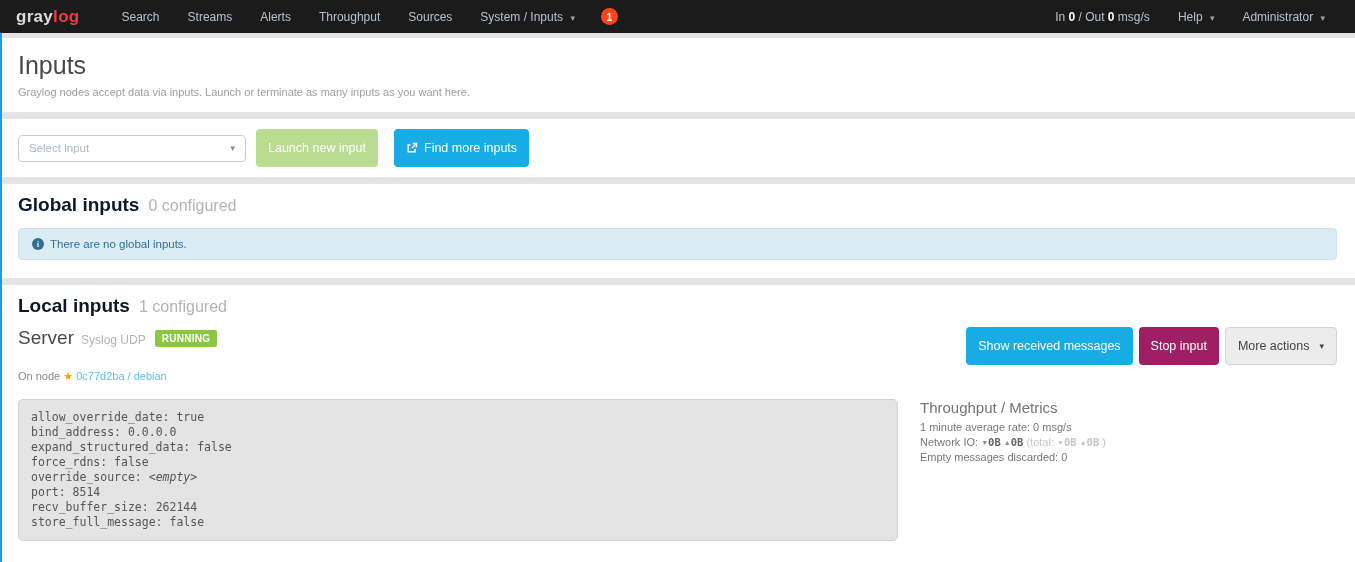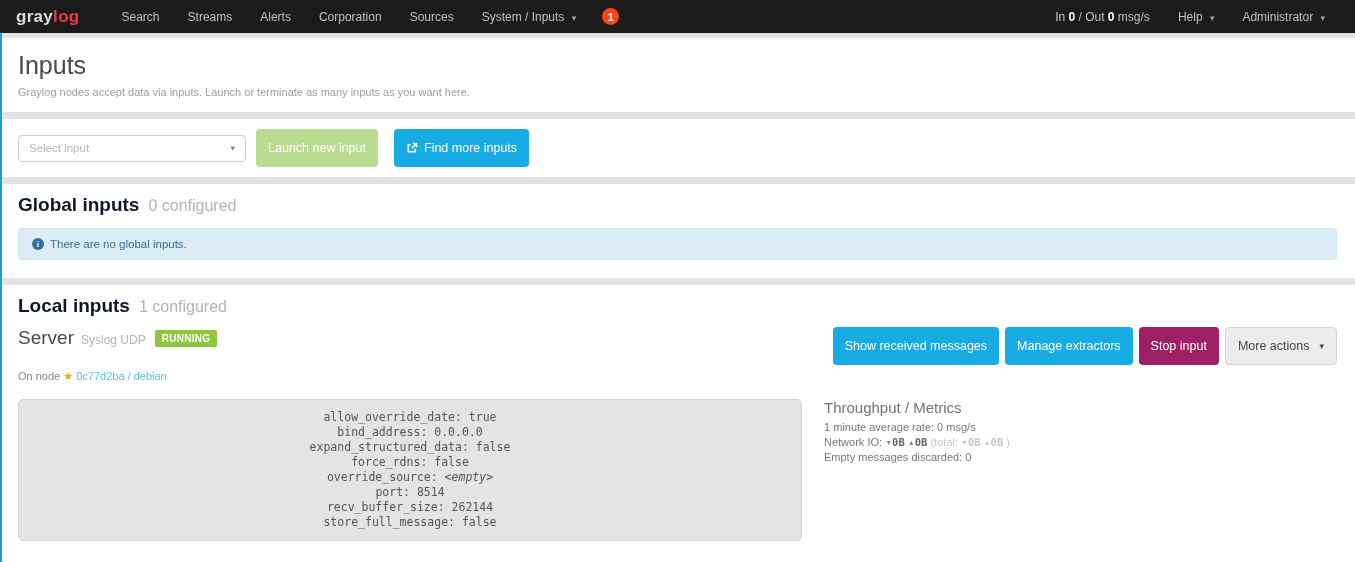--- a/index.html
+++ b/index.html
@@ -60,43 +60,43 @@
   .input-name { font-size:19px; font-weight:400; color:#494949; margin:0; }
   .input-type { font-size:12px; color:#b3b3b3; margin-left:7px; }
   .badge-running { background:#8dc63f; color:#fff; font-size:10px; font-weight:700; letter-spacing:.3px;
     padding:3px 7px; border-radius:2px; margin-left:9px; position:relative; top:-2px; }
   .action-group { margin-left:auto; display:flex; gap:6px; }
   .node-row { font-size:11px; color:#888; margin-top:5px; }
   .star-icon { color:#f7a800; font-size:11px; }
   .node-link { color:#57c1e8; text-decoration:none; cursor:pointer; }
 
   .input-body { display:flex; margin-top:16px; align-items:flex-start; }
-  .config-block { width:784px; background:#e4e4e4; border:1px solid #d2d2d2; border-radius:5px;
-    padding:10px 12px; font-family:"DejaVu Sans Mono","Liberation Mono",monospace; font-size:11.5px; color:#555; line-height:15px;text-align:center; }
+  .config-block { width:880px; background:#e4e4e4; border:1px solid #d2d2d2; border-radius:5px;
+    padding:10px 12px; font-family:"DejaVu Sans Mono","Liberation Mono",monospace; font-size:11.5px; color:#555; line-height:15px; }
   .metrics { margin-left:22px; }
   .metrics-title { font-size:15px; font-weight:400; color:#737373; margin:0 0 5px; }
   .metric-line { font-size:11px; color:#777; margin-top:3px; white-space:nowrap; }
   .io-arrow { font-size:7px; color:#8a8a8a; position:relative; top:-1px; }
   .io-val { font-family:"DejaVu Sans Mono","Liberation Mono",monospace; font-weight:700; font-size:10.5px; color:#666; }
   .io-total { color:#c6c6c6; }
   .io-total .io-arrow, .io-total .io-val { color:#c6c6c6; }
 
   .footer { text-align:center; font-size:10.5px; color:#b9b9b9; padding-top:13px; }
 </style>
 </head>
 <body>
 
 <div class="left-strip"></div>
 
 <nav class="navbar">
   <div class="logo"><span class="lg-gray">gray</span><span class="lg-log">log</span></div>
   <div class="nav-item">Search</div>
   <div class="nav-item">Streams</div>
   <div class="nav-item">Alerts</div>
-  <div class="nav-item">Corporation</div>
+  <div class="nav-item">Throughput</div>
   <div class="nav-item">Sources</div>
   <div class="nav-item">
     <span>System / Inputs</span>
     <span class="caret">▾</span>
   </div>
   <div class="badge-circle">1</div>
   <div class="nav-right">
     <div class="nav-item nav-io"><span>In </span><b>0</b><span> / Out </span><b>0</b><span> msg/s</span></div>
     <div class="nav-item">
       <span>Help</span>
@@ -147,21 +147,20 @@
   </div>
 
   <div class="input-header">
     <div class="input-title-group">
       <h3 class="input-name">Server</h3>
       <span class="input-type">Syslog UDP</span>
       <span class="badge-running">RUNNING</span>
     </div>
     <div class="action-group">
       <button class="btn btn-blue">Show received messages</button>
-      <button class="btn btn-blue">Manage extractors</button>
       <button class="btn btn-stop">Stop input</button>
       <button class="btn btn-more">
         <span>More actions</span>
         <span class="caret">▾</span>
       </button>
     </div>
   </div>
 
   <div class="node-row">
     <span>On node </span>

